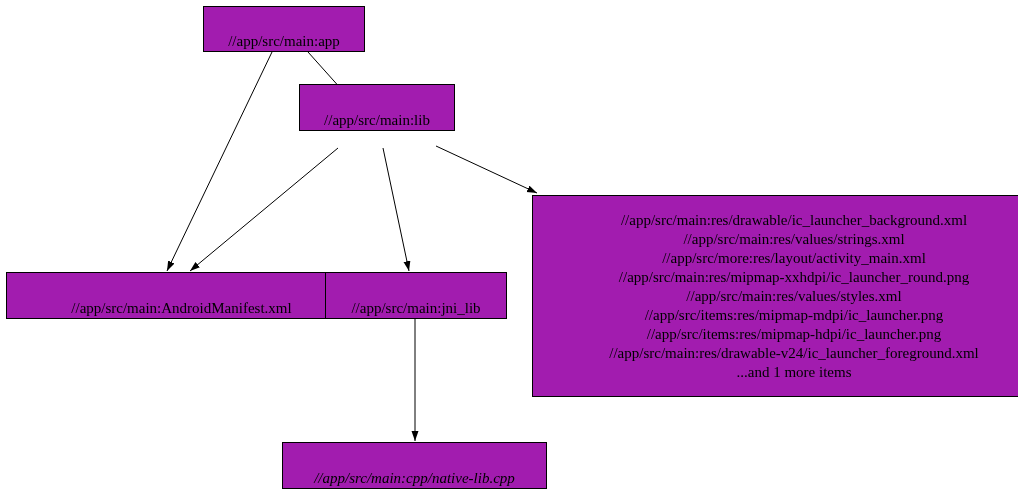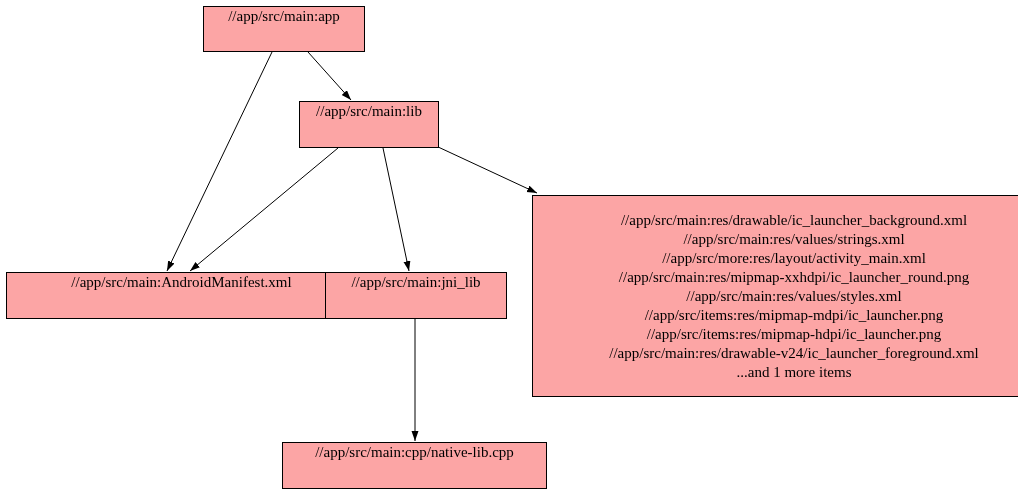--- a/index.html
+++ b/index.html
@@ -20,34 +20,34 @@
     position: absolute;
     left: 0;
     top: 0;
     width: 1018px;
     height: 496px;
   }
   .node {
     position: absolute;
     box-sizing: border-box;
     border: 1px solid #000000;
-    background: #fca5a5;
+    background: #a21caf;
     display: flex;
-    align-items: flex-start;
+    align-items: flex-end;
     justify-content: center;
     text-align: center;
     font-size: 15px;
     line-height: 19px;
     white-space: nowrap;
   }
   .node-app        { left: 203px; top: 6px;   width: 162px; height: 46px; }
-  .node-lib        { left: 299px; top: 101px; width: 140px; height: 47px; }
+  .node-lib        { left: 299px; top: 84px; width: 156px; height: 47px; }
   .node-manifest   { left: 6px;   top: 272px; width: 351px; height: 47px; }
   .node-jni-lib    { left: 325px; top: 272px; width: 182px; height: 47px; }
-  .node-native-lib { left: 282px; top: 442px; width: 265px; height: 47px; }
+  .node-native-lib { left: 282px; top: 442px; width: 265px; height: 47px; font-style: italic; }
   .node-resources  {
     left: 532px; top: 195px; width: 524px; height: 202px;
     flex-direction: column;
     justify-content: center;
   }
   .node-resources .res-line {
     display: block;
     width: 100%;
     text-align: center;
   }

